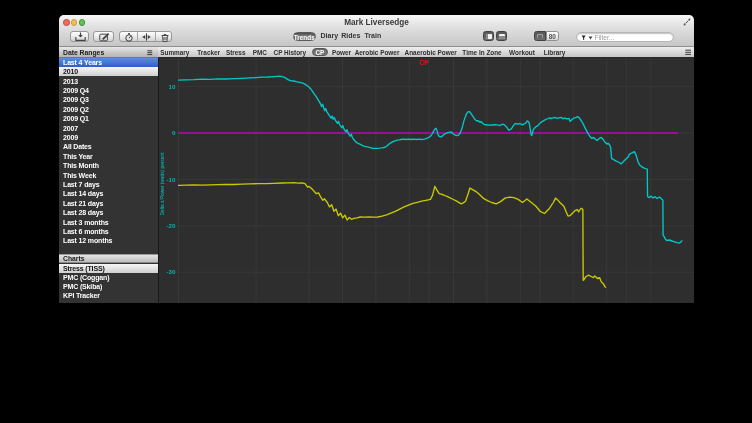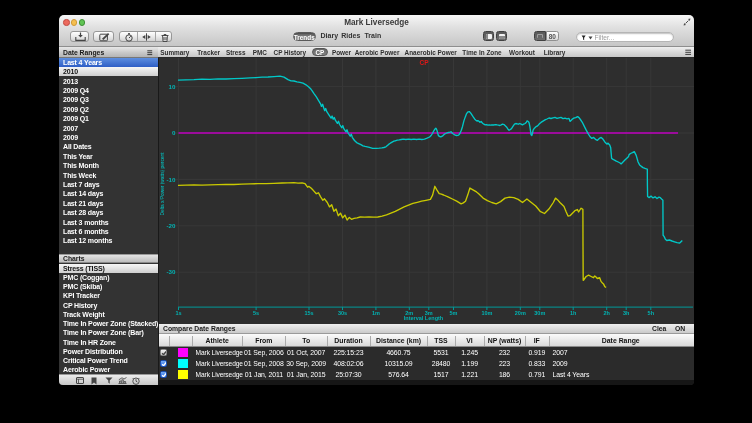--- a/index.html
+++ b/index.html
@@ -1,16 +1,16 @@
 <!DOCTYPE html>
 <html><head><meta charset="utf-8"><style>
 html,body{margin:0;padding:0;background:#000;}
 *{box-sizing:border-box;font-family:"Liberation Sans",sans-serif;}
 svg{display:block;}
-#page{position:relative;width:752px;height:423px;background:#000;overflow:hidden;text-decoration:underline;}
+#page{position:relative;width:752px;height:303px;background:#000;overflow:hidden;text-decoration:underline;}
 .abs{position:absolute;}
 #win{position:absolute;left:59px;top:15px;width:635px;height:370px;border-radius:5px 5px 4px 4px;overflow:hidden;background:#2e2e2e;}
 #tbar{left:0;top:0;width:635px;height:32px;background:linear-gradient(#f6f6f6,#e0e0e0 40%,#c6c6c6);border-bottom:1px solid #8e8e8e;}
 .light{width:6.6px;height:6.6px;border-radius:50%;top:4.2px;}
 #title{left:0;top:3px;width:635px;height:10px;line-height:10px;text-align:center;font-size:8.2px;font-weight:bold;color:#3a3a3a;}
 .tbtn{top:15.5px;height:11.5px;background:linear-gradient(#fefefe,#ededed 45%,#d2d2d2);border:1px solid #979797;border-radius:3px;}
 .pill{top:16.5px;height:9.6px;background:linear-gradient(#6e6e6e,#848484);border:1px solid #5a5a5a;border-radius:6px;color:#fff;font-weight:bold;font-size:6.4px;text-align:center;line-height:9.4px;box-shadow:inset 0 1px 2px rgba(0,0,0,.35);}
 .ttab{top:16.8px;font-size:7px;font-weight:bold;color:#333;transform:translateX(-50%);}
 #trow{left:98.5px;top:32px;width:536.5px;height:11.4px;background:linear-gradient(#efefef,#d8d8d8 55%,#c7c7c7);border-bottom:1px solid #2a2a2a;}
 .ctab{top:1.6px;font-size:6.4px;font-weight:bold;color:#2e2e2e;white-space:nowrap;transform:translateX(-50%);}

